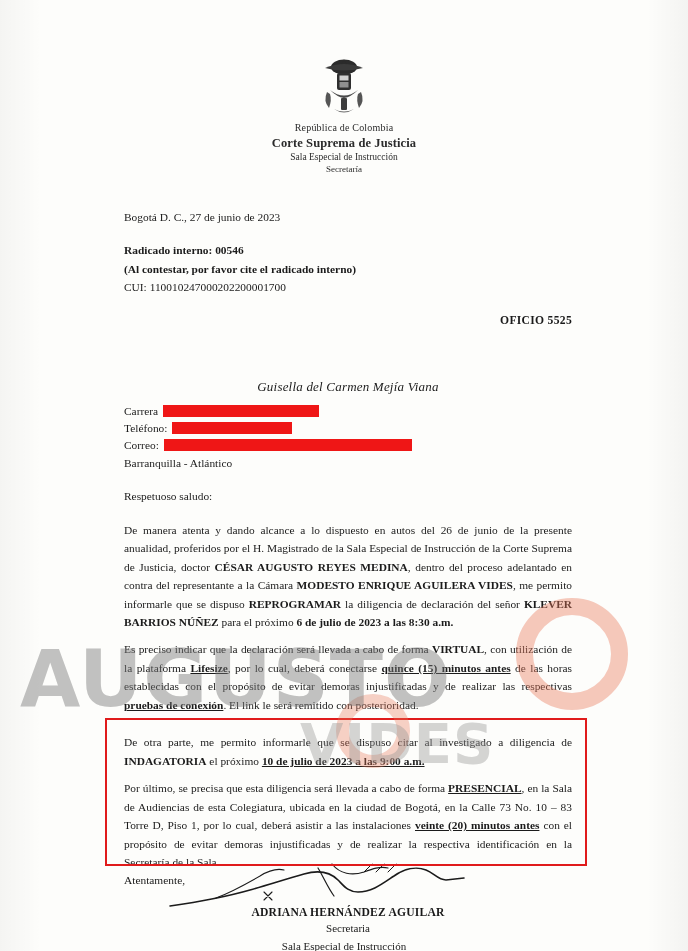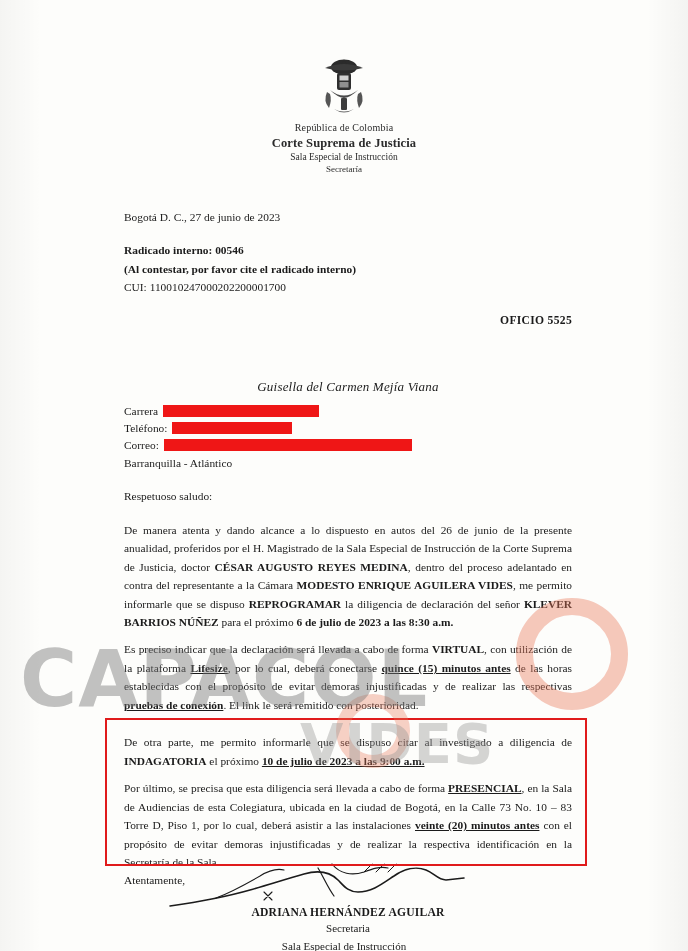--- a/index.html
+++ b/index.html
@@ -318,18 +318,18 @@
     <div class="sign-name">ADRIANA HERNÁNDEZ AGUILAR</div>
     <div class="sign-role">Secretaria</div>
   </div>
   <div class="sign-clip">
     <div style="text-align:center;font-size:11px;">Sala Especial de Instrucción</div>
   </div>
 
   <div id="watermark">
     <div class="wm-ring wm-ring-big"></div>
     <div class="wm-ring wm-ring-small"></div>
-    <div class="wm-text wm-capacol">CAPACOL</div>
+    <div class="wm-text wm-capacol">AUGUSTO</div>
     <div class="wm-text wm-radio">VIDES</div>
   </div>
 
   <div class="scan-noise"></div>
 </div>
 
 </body></html>

